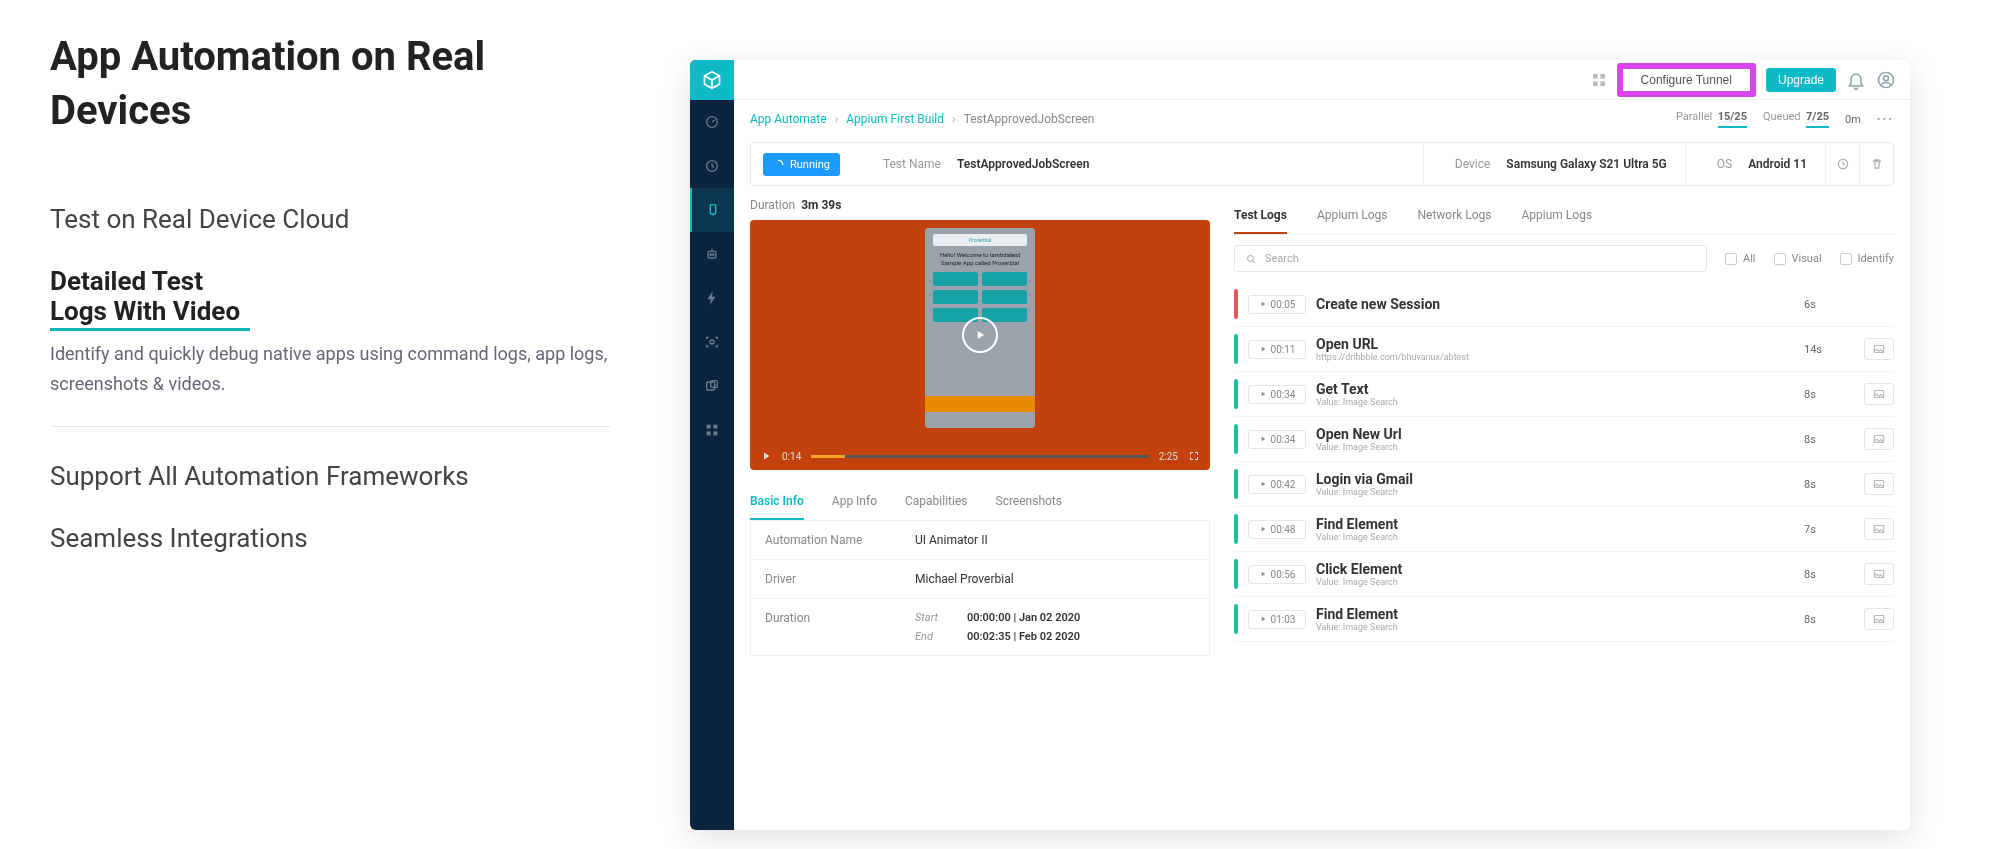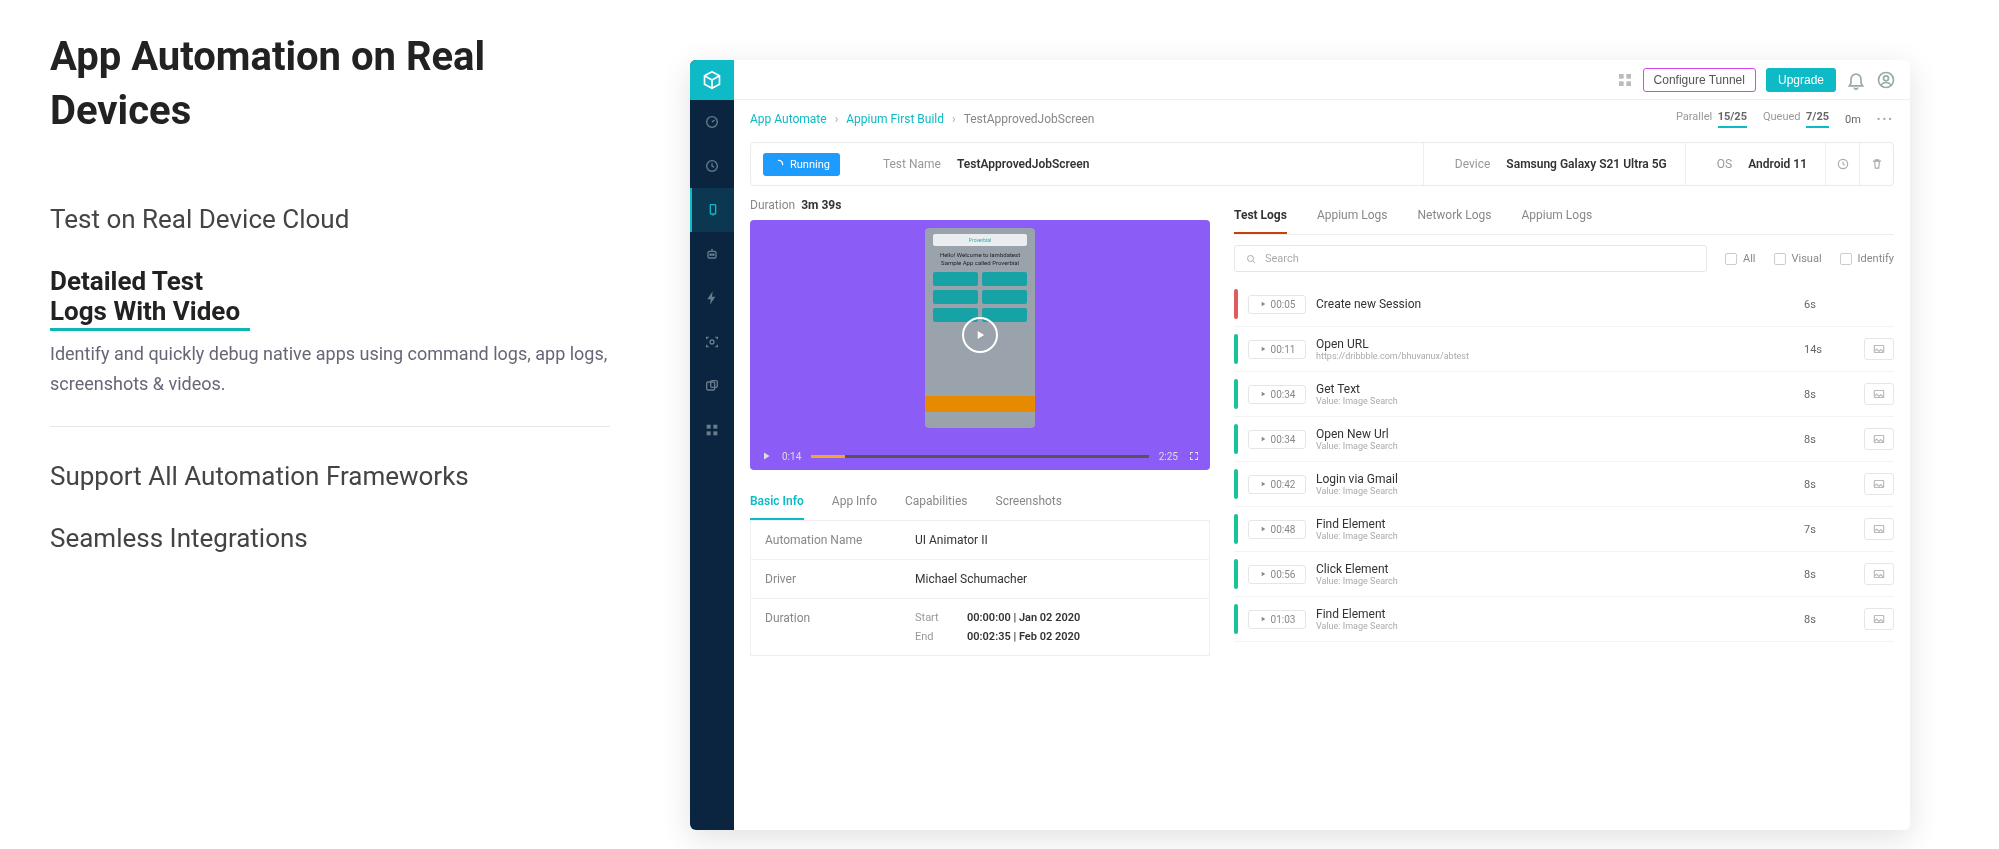--- a/index.html
+++ b/index.html
@@ -24,21 +24,21 @@
   .vnav .vicon { width: 44px; height: 44px; display: flex; align-items: center; justify-content: center; color: #6a7b8c; font-size: 16px; }
   .vnav .vicon.active { color: #0ebac5; border-left: 2px solid #0ebac5; background: rgba(14,186,197,.12); }
 
   
   .appmain { flex: 1; display: flex; flex-direction: column; background: #fff; }
 
   
   .topbar { height: 40px; border-bottom: 1px solid #eee; display: flex; align-items: center; padding: 0 14px; gap: 10px; }
   .topbar .spacer { flex: 1; }
   .grid-icon { width: 16px; height: 16px; color: #bbb; }
-  .ct-btn { font-size: 12px; color: #555; border: 1px solid #d946ef; padding: 4px 10px; border-radius: 3px; background: #fff; cursor: pointer; }
+  .ct-btn { font-size: 12px; color: #555; border: 6px solid #d946ef; padding: 4px 18px; border-radius: 3px; background: #fff; cursor: pointer; }
   .upgrade { font-size: 12px; background: #0ebac5; color: #fff; border: none; padding: 5px 12px; border-radius: 3px; cursor: pointer; }
   .bell,.user { width: 20px; height: 20px; color: #9aa; }
 
   
   .crumbrow { display: flex; align-items: center; padding: 10px 16px; gap: 8px; font-size: 12px; color: #888; }
   .crumb { color: #0ebac5; cursor: pointer; }
   .crumbrow .sep { color: #aaa; }
   .crumbrow .current { color: #888; }
   .crumbrow .spacer { flex: 1; }
   .status-pill { display: flex; align-items: center; gap: 16px; font-size: 11px; color: #666; }
@@ -57,21 +57,21 @@
   .testhdr .iconbtn { width: 34px; display:flex; justify-content:center; color:#aaa; cursor:pointer; border-left:1px solid #eee; height:100%; align-items:center;}
 
   
   .cols { display: flex; gap: 24px; padding: 0 16px; }
   .colL { width: 460px; }
   .colR { flex: 1; }
 
   
   .durrow { font-size: 12px; color: #888; margin-bottom: 8px; }
   .durrow b { color: #333; }
-  .video { width: 460px; height: 250px; background: #8b5cf6; border-radius: 4px; position: relative; overflow: hidden; }
+  .video { width: 460px; height: 250px; background: #c2410c; border-radius: 4px; position: relative; overflow: hidden; }
   .phone { position: absolute; left: 50%; top: 8px; transform: translateX(-50%); width: 110px; height: 200px; background: #9aa2ab; border-radius: 4px; display:flex; flex-direction:column; align-items:center; padding:6px 8px 0 8px; font-size:6px; color:#233; }
   .phone .appbar { width:100%; height:12px; background:#eaeef0; border-radius:2px; display:flex; align-items:center; justify-content:center; font-size:5px; color:#3aa;}
   .phone .msg { font-size:6px; text-align:center; margin:5px 0; color:#222; line-height:1.3;}
   .phone .btns { display:grid; grid-template-columns:1fr 1fr; gap:4px; width:100%;}
   .phone .b { height:14px; background:#17a2a6; border-radius:2px;}
   .phone .bottombar { position:absolute; bottom:16px; left:0; right:0; height:16px; background:#e68a00;}
   .playov { position:absolute; left:50%; top:46%; transform:translate(-50%,-50%); width:36px; height:36px; border:2px solid #fff; border-radius:50%; display:flex; align-items:center; justify-content:center;}
   .playov svg{ fill:#fff; width:14px; height:14px;}
   .vcontrols { position:absolute; bottom:0; left:0; right:0; height:28px; display:flex; align-items:center; padding:0 10px; gap:10px; color:#ddd; font-size:10px;}
   .vcontrols .bar { flex:1; height:3px; background:#555; position:relative;}
@@ -82,42 +82,42 @@
   .itabs { display:flex; gap:28px; border-bottom:1px solid #eee; margin-top:14px; font-size:12px;}
   .itab { padding:10px 0; color:#888; cursor:pointer;}
   .itab.active { color:#0ebac5; border-bottom:2px solid #0ebac5; font-weight:600;}
 
   .infotable { border:1px solid #eee; border-top:none; font-size:12px; }
   .infotable .irow { display:flex; border-top:1px solid #f1f1f1; }
   .infotable .irow:first-child{border-top:none;}
   .infotable .ik { width:150px; padding:12px 14px; color:#888;}
   .infotable .iv { flex:1; padding:12px 14px; color:#333;}
   .infotable .iv .sub { display:flex; gap:14px; font-size:11px;}
-  .infotable .iv .sub .sk{color:#999; width:38px;}
+  .infotable .iv .sub .sk{color:#999; width:38px;font-style:italic;}
   .infotable .iv .sub .sv{font-weight:600;}
 
   
   .logtabs { display:flex; gap:30px; border-bottom:1px solid #eee; font-size:12px;}
   .logtab { padding:10px 0; color:#888; cursor:pointer;}
   .logtab.active { color:#333; font-weight:700; border-bottom:2px solid #c2410c;}
 
   .searchrow { display:flex; align-items:center; gap:18px; padding:10px 0; font-size:11px; color:#888;}
   .searchbox { flex:1; border:1px solid #e6e6ea; border-radius:3px; padding:6px 10px; display:flex; align-items:center; gap:8px; color:#aaa;}
   .chk { display:flex; align-items:center; gap:6px;}
   .chk .box { width:12px; height:12px; border:1px solid #ccc; border-radius:2px;}
 
   
   .logs { display:flex; flex-direction:column; }
   .logrow { display:flex; align-items:center; gap:10px; border-bottom:1px solid #f3f3f5; padding:7px 0; font-size:11px;}
   .stripe { width:4px; height:30px; border-radius:2px;}
   .stripe.red{background:#e05c5c;} .stripe.green{background:#18c39a;}
   .timepill { display:flex; align-items:center; gap:4px; border:1px solid #e5e5ea; border-radius:3px; padding:3px 7px; color:#888; font-size:10px; min-width:58px; justify-content:center;}
   .timepill svg{width:8px;height:8px;fill:#888;}
   .lmain { flex:1; }
-  .ltitle { color:#333; font-weight:400; font-size:12px;}
+  .ltitle { color:#333; font-weight:700; font-size:14px;}
   .lsub { color:#aaa; font-size:9px;}
   .ldur { width:50px; color:#666; font-size:11px;}
   .lact { width:30px; height:22px; border:1px solid #e6e6ea; border-radius:3px; display:flex; align-items:center; justify-content:center; color:#bbb; }
 
   svg { display:block; }
 </style>
 </head>
 <body>
 
 <div class="page">
@@ -323,21 +323,21 @@
               <div class="itab">Screenshots</div>
             </div>
 
             <div class="infotable">
               <div class="irow">
                 <div class="ik">Automation Name</div>
                 <div class="iv">UI Animator II</div>
               </div>
               <div class="irow">
                 <div class="ik">Driver</div>
-                <div class="iv">Michael Schumacher</div>
+                <div class="iv">Michael Proverbial</div>
               </div>
               <div class="irow">
                 <div class="ik">Duration</div>
                 <div class="iv">
                   <div class="sub">
                       <span class="sk">Start</span>
                       <span class="sv">00:00:00 | Jan 02 2020</span>
                     </div>
                   <div class="sub" style="margin-top:6px">
                       <span class="sk">End</span>

